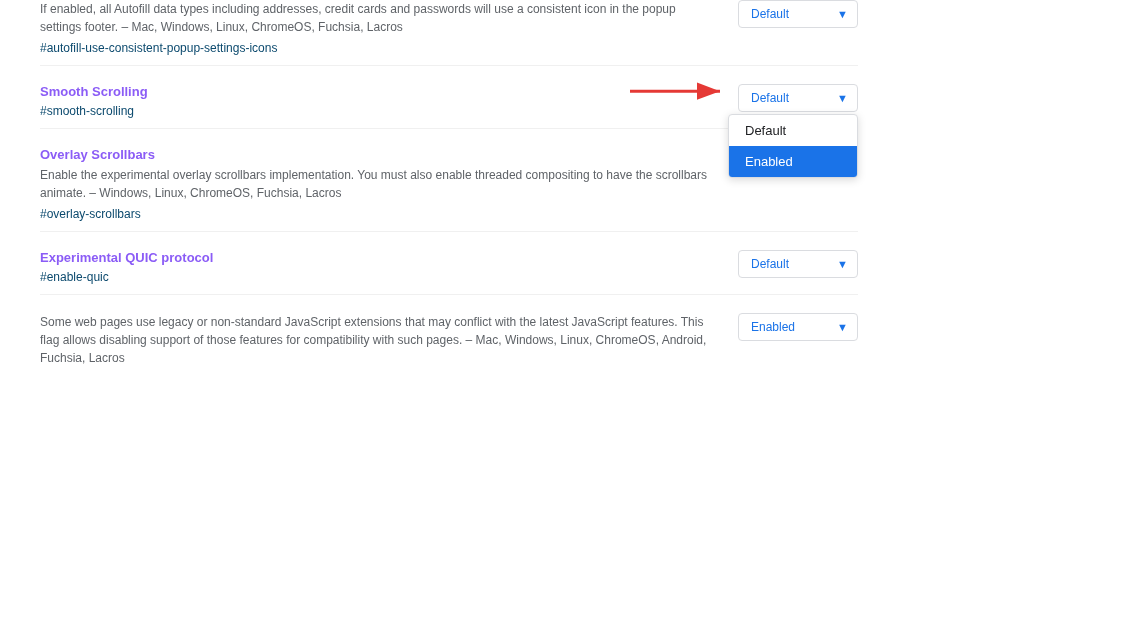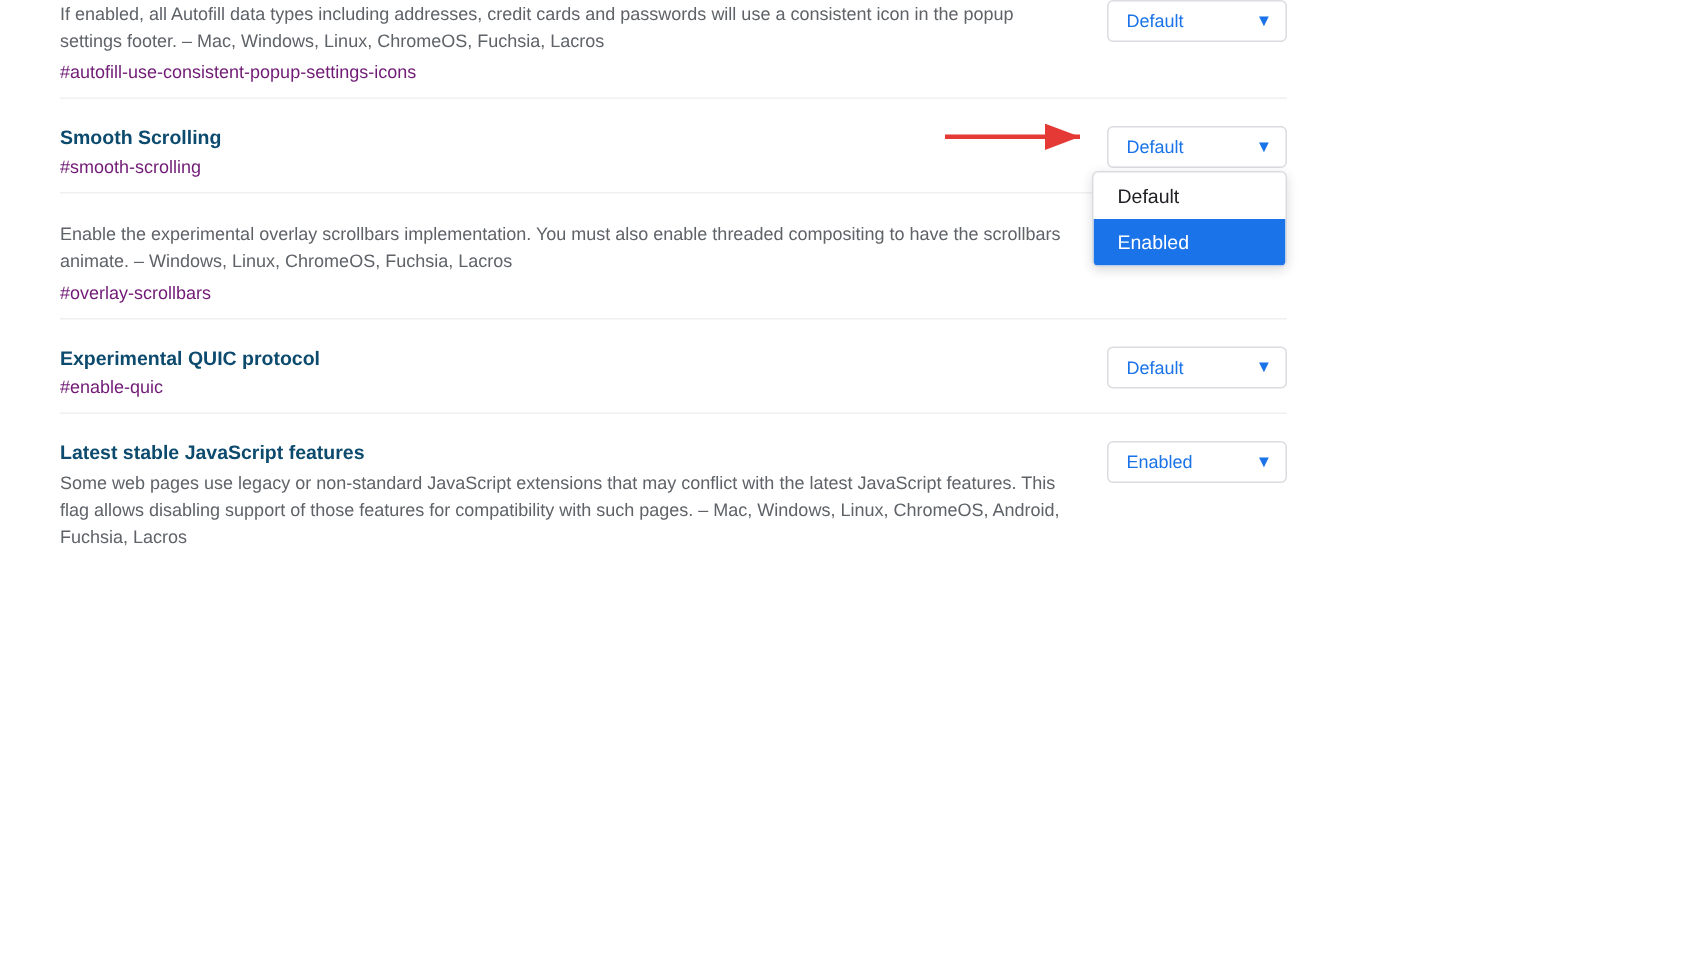--- a/index.html
+++ b/index.html
@@ -35,31 +35,31 @@
       border-bottom: none;
     }
     .flag-text {
       flex: 1;
       max-width: 780px;
       padding-right: 20px;
     }
     .flag-title {
       font-weight: bold;
       font-size: 13px;
-      color: #0c4a6e;
+      color: #8b5cf6;
       margin-bottom: 4px;
     }
     .flag-description {
       font-size: 12px;
       color: #5f6368;
       line-height: 1.5;
       margin-bottom: 4px;
     }
     .flag-link {
-      color: #701a75;
+      color: #0c4a6e;
       text-decoration: none;
       font-size: 12px;
     }
     .flag-control {
       flex-shrink: 0;
       position: relative;
     }
     .select-wrapper {
       position: relative;
       display: inline-block;
@@ -196,20 +196,21 @@
         
         <div class="dropdown-list">
           <div class="dropdown-item">Default</div>
           <div class="dropdown-item selected">Enabled</div>
         </div>
       </div>
     </div>
 
     <div class="flag-item">
       <div class="flag-text">
+        <div class="flag-title">Overlay Scrollbars</div>
         <div class="flag-description">Enable the experimental overlay scrollbars implementation. You must also enable threaded compositing to have the scrollbars animate. – Windows, Linux, ChromeOS, Fuchsia, Lacros</div>
         <a class="flag-link" href="#">#overlay-scrollbars</a>
       </div>
       <div class="flag-control">
         <div class="select-wrapper">
           <select class="flag-select">
             <option selected="">Default</option>
             <option>Enabled</option>
             <option>Disabled</option>
           </select>
@@ -230,21 +231,20 @@
             <option>Enabled</option>
             <option>Disabled</option>
           </select>
           <span class="select-arrow">▼</span>
         </div>
       </div>
     </div>
 
     <div class="flag-item">
       <div class="flag-text">
-        <div class="flag-title">Latest stable JavaScript features</div>
         <div class="flag-description">Some web pages use legacy or non-standard JavaScript extensions that may conflict with the latest JavaScript features. This flag allows disabling support of those features for compatibility with such pages. – Mac, Windows, Linux, ChromeOS, Android, Fuchsia, Lacros</div>
       </div>
       <div class="flag-control">
         <div class="select-wrapper">
           <select class="flag-select" style="color:#1a73e8;">
             <option>Default</option>
             <option selected="">Enabled</option>
             <option>Disabled</option>
           </select>
           <span class="select-arrow">▼</span>

